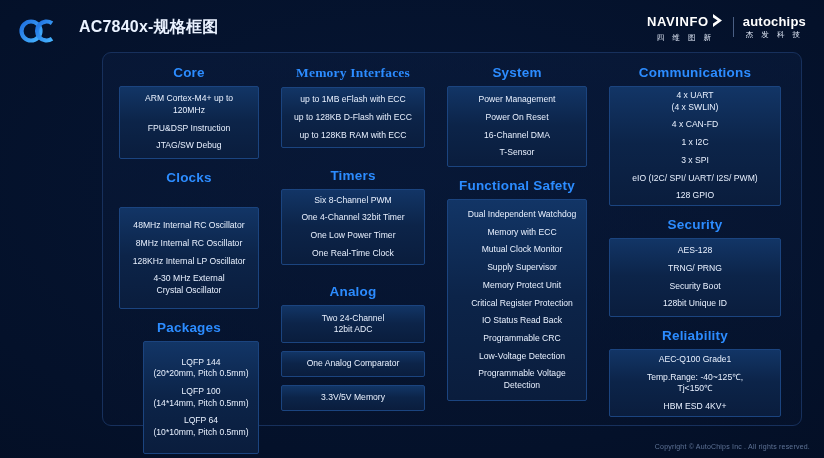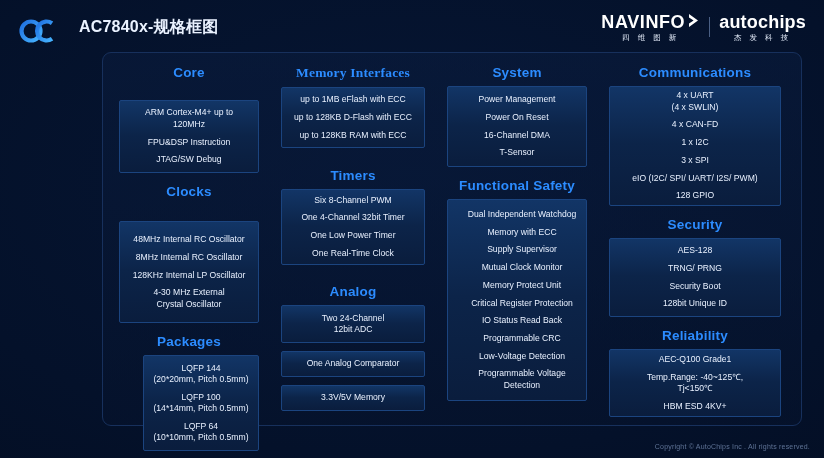--- a/index.html
+++ b/index.html
@@ -28,21 +28,21 @@
     position: absolute; left: 72px; top: 17px;
     font-size: 16px; font-weight: bold; color: #eaf2ff;
     letter-spacing: .2px; white-space: nowrap; margin-left: 7px;
   }
   .brandbar {
     position: absolute; right: 18px; top: 12px;
     display: flex; align-items: center; gap: 9px; height: 30px;
   }
   .brand-blk { display: flex; flex-direction: column; align-items: center; line-height: 1; }
   .brand-en {
-    font-size: 18px; font-weight: bold; color: #ffffff;
+    font-size: 13px; font-weight: bold; color: #ffffff;
     letter-spacing: .6px; white-space: nowrap;
   }
   .brand-cn {
     font-size: 7.5px; color: #e6eefc; letter-spacing: 3px;
     margin-top: 3px; white-space: nowrap;
   }
   .brand-en.lower { font-weight: bold; letter-spacing: .2px; }
   .navi-arrow { display: inline-block; vertical-align: middle; margin-left: 2px; }
   .brand-div { width: 1px; height: 20px; background: #4a5f84; }
 
@@ -128,38 +128,38 @@
         <div class="brand-cn">杰 发 科 技</div>
       </div>
     </div>
   </div>
 
   <div class="panel">
 
     <div class="col col-core">
 
       <div class="sec-title" style="margin-top:12px;">Core</div>
-      <div class="box" style="margin-top:20px;height:73px;">
+      <div class="box" style="margin-top:6px;height:73px;">
         <div class="item">ARM Cortex-M4+ up to
 120MHz</div>
         <div class="item">FPU&amp;DSP Instruction</div>
         <div class="item">JTAG/SW Debug</div>
       </div>
 
       <div class="sec-title" style="margin-top:11px;">Clocks</div>
       <div class="box" style="margin-top:22px;height:102px;">
         <div class="item">48MHz Internal RC Oscillator</div>
         <div class="item">8MHz Internal RC Oscillator</div>
         <div class="item">128KHz Internal LP Oscillator</div>
         <div class="item">4-30 MHz External
 Crystal Oscillator</div>
       </div>
 
       <div class="sec-title" style="margin-top:11px;">Packages</div>
-      <div class="box" style="margin-top:6px;height:96px;margin-left:24px;">
+      <div class="box" style="margin-top:6px;height:113px;margin-left:24px;">
         <div class="item">LQFP 144
 (20*20mm, Pitch 0.5mm)</div>
         <div class="item">LQFP 100
 (14*14mm, Pitch 0.5mm)</div>
         <div class="item">LQFP 64
 (10*10mm, Pitch 0.5mm)</div>
       </div>
     </div>
 
     <div class="col col-mem">
@@ -199,22 +199,22 @@
         <div class="item">Power Management</div>
         <div class="item">Power On Reset</div>
         <div class="item">16-Channel DMA</div>
         <div class="item">T-Sensor</div>
       </div>
 
       <div class="sec-title" style="margin-top:11px;">Functional Safety</div>
       <div class="box" style="margin-top:6px;height:202px;padding-left:15px;">
         <div class="item">Dual Independent Watchdog</div>
         <div class="item">Memory with ECC</div>
+        <div class="item">Mutual Clock Monitor</div>
         <div class="item">Supply Supervisor</div>
-        <div class="item">Mutual Clock Monitor</div>
         <div class="item">Memory Protect Unit</div>
         <div class="item">Critical Register Protection</div>
         <div class="item">IO Status Read Back</div>
         <div class="item">Programmable CRC</div>
         <div class="item">Low-Voltage Detection</div>
         <div class="item">Programmable Voltage
 Detection</div>
       </div>
     </div>
 

